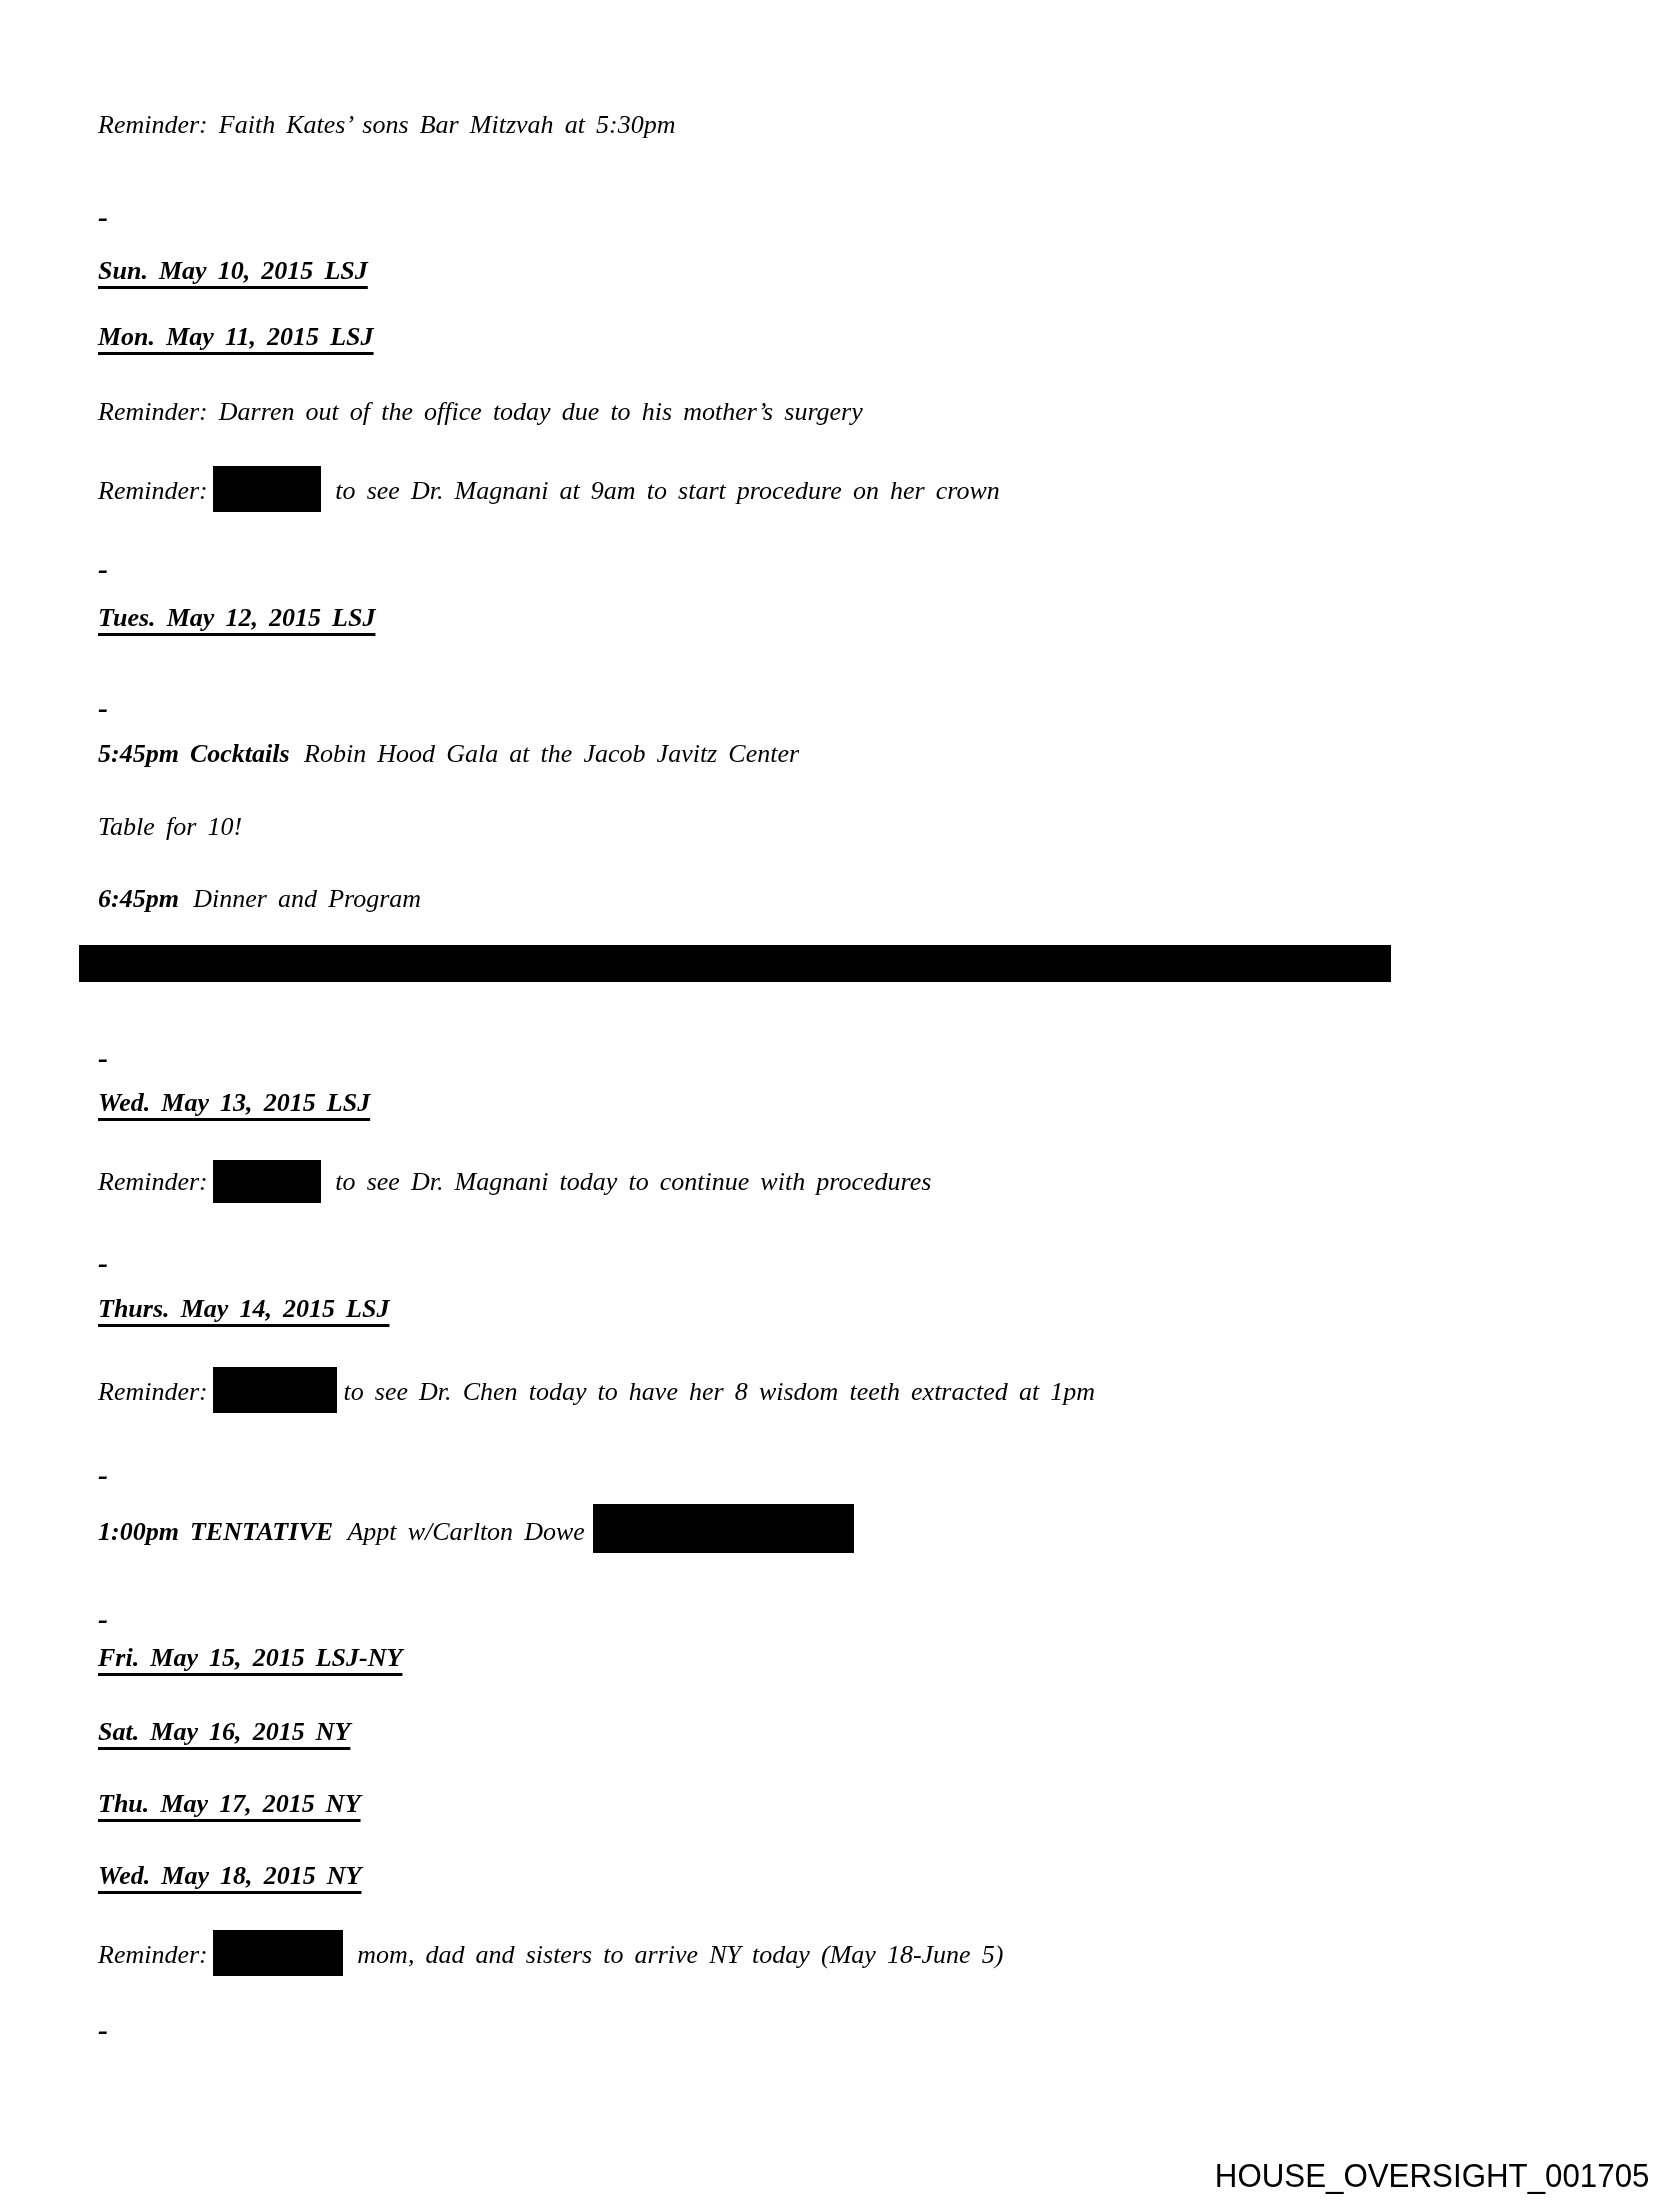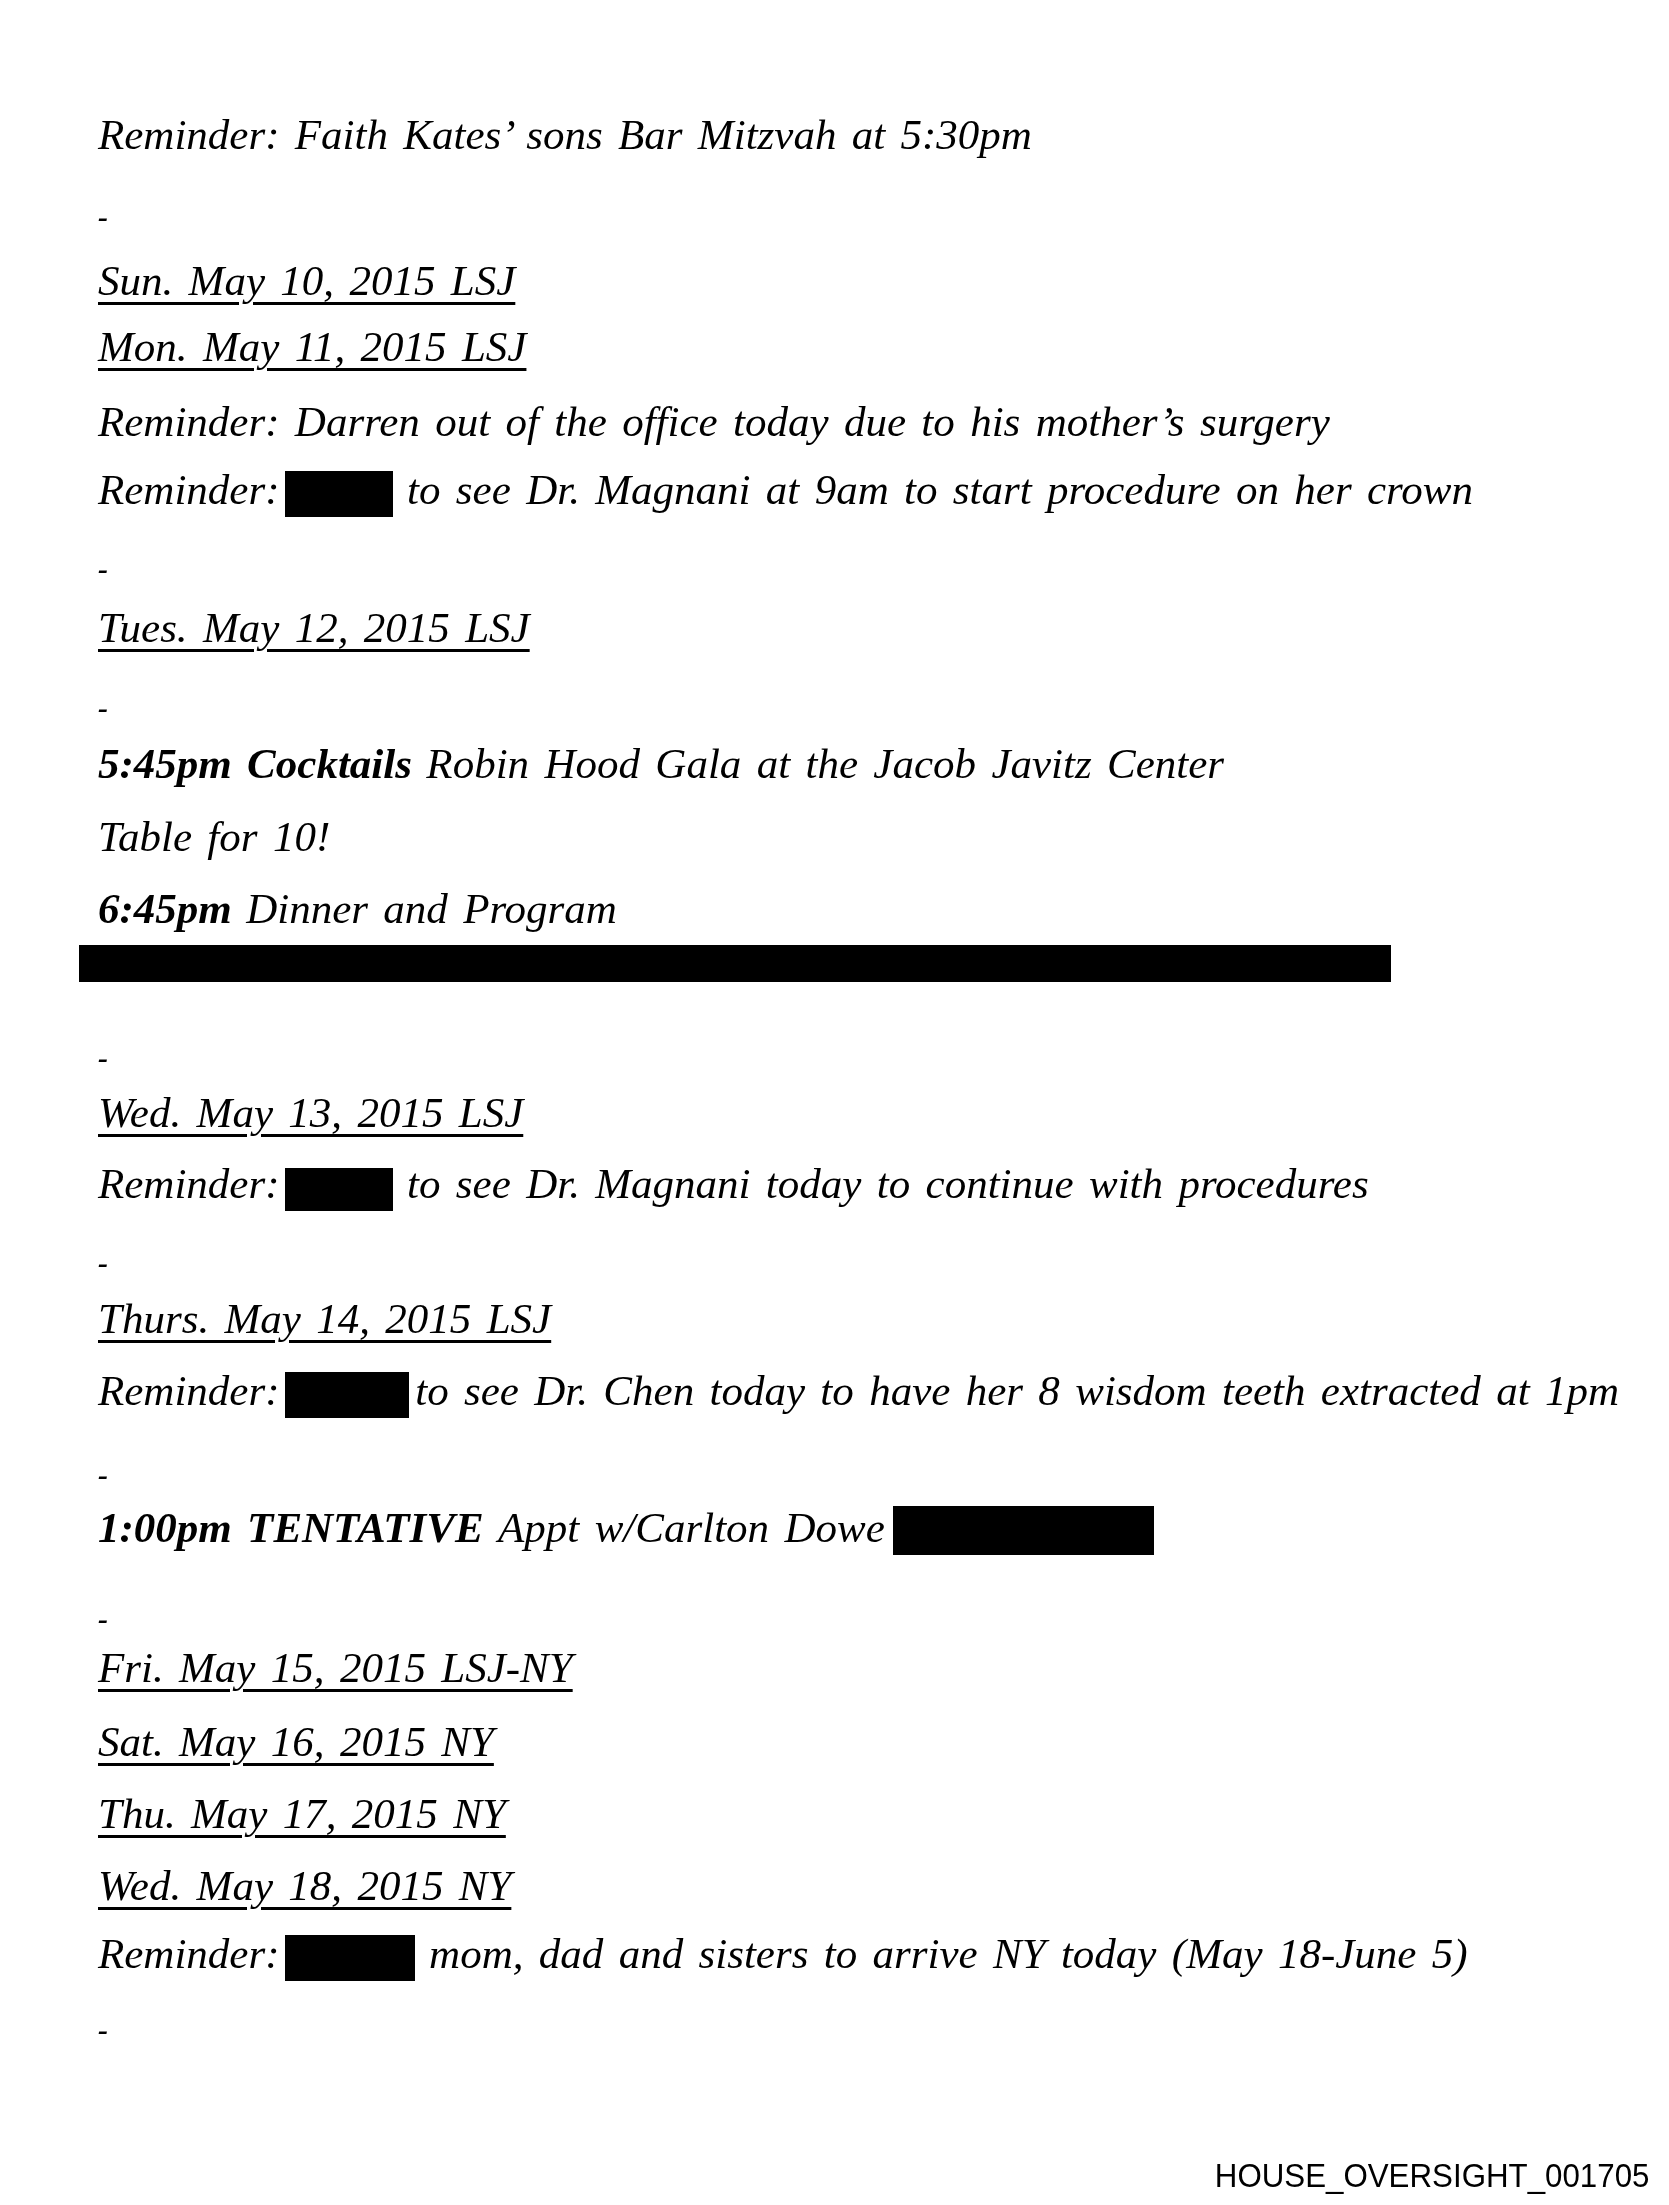--- a/index.html
+++ b/index.html
@@ -10,27 +10,27 @@
     height: 2205px;
     background: #ffffff;
     font-family: "Liberation Serif", "DejaVu Serif", serif;
     color: #000000;
     overflow: hidden;
   }
   .ln {
     position: absolute;
     left: 98px;
     font-style: italic;
-    font-size: 43px;
+    font-size: 26px;
     line-height: 1.1;
     white-space: nowrap;
     word-spacing: 4.6px;
   }
   .hd {
-    font-weight: 400;
+    font-weight: 700;
     text-decoration: underline;
     text-decoration-thickness: 3.3px;
     text-underline-offset: 7.2px;
   }
   .dash {
     font-weight: 700;
     font-size: 30px;
     letter-spacing: 0;
   }
   .b { font-weight: 700; }

